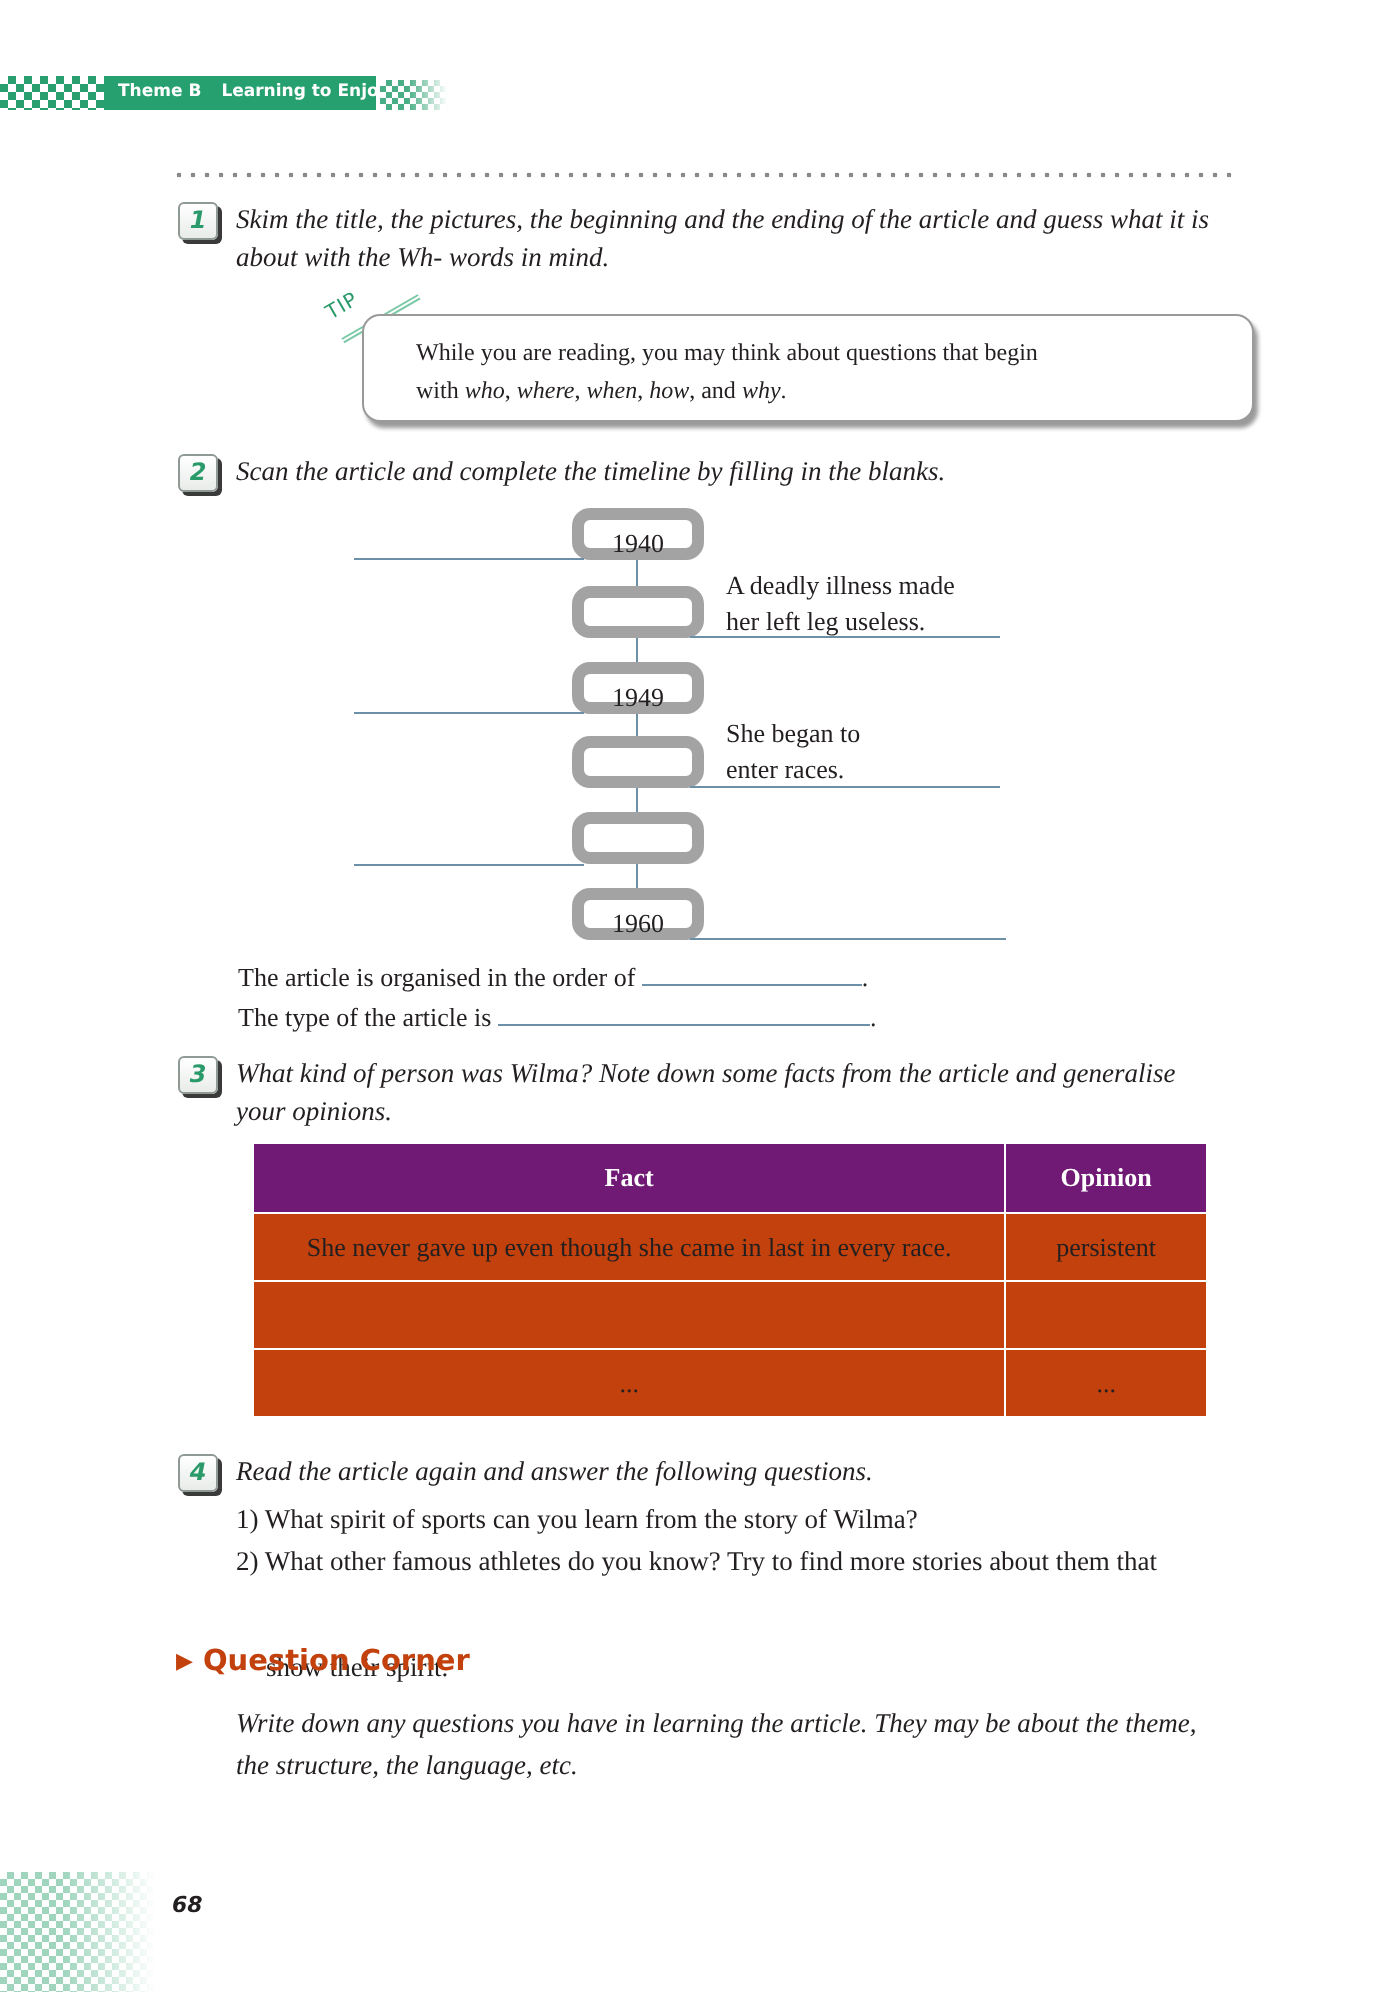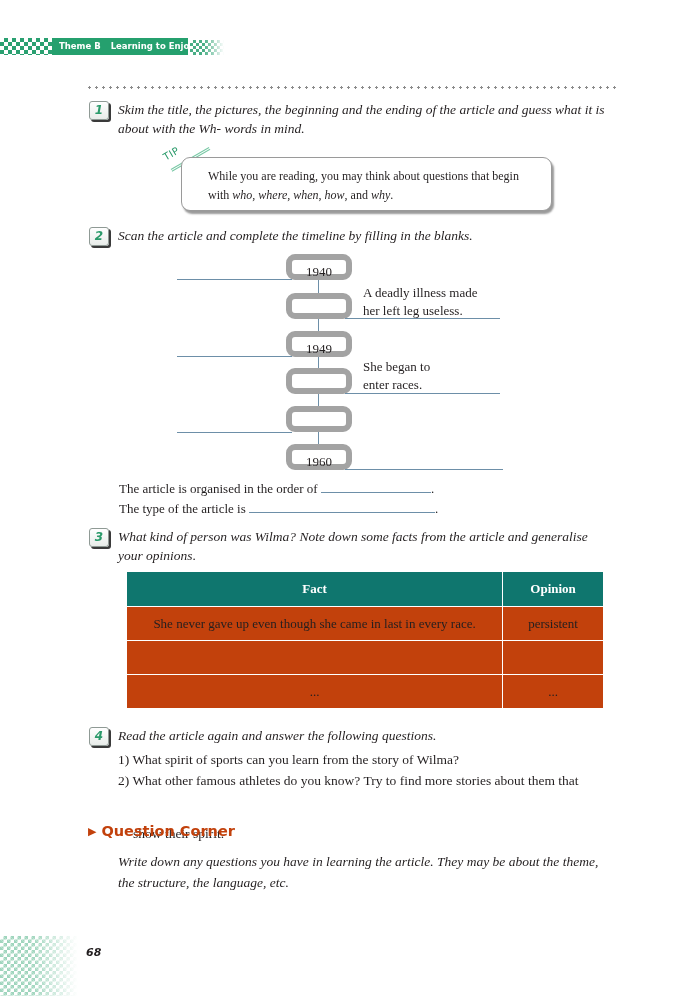--- a/index.html
+++ b/index.html
@@ -32,38 +32,38 @@
   .qnum { position: absolute; width: 18px; height: 17px; border: 1px solid #8f9a95; border-radius: 3px;
     background: linear-gradient(#ffffff, #e8ece9); box-shadow: 2px 2px 0 #3a3a3a;
     font-family: "DejaVu Sans", sans-serif; font-weight: bold; font-style: italic;
     font-size: 12px; color: #2a9a6a; text-align: center; line-height: 17px; }
   .qtext { position: absolute; font-style: italic; font-size: 13.5px; line-height: 19px; }
 
   .tip-label { position: absolute; left: 163px; top: 148px; font-family: "DejaVu Sans", sans-serif;
     font-size: 10px; color: #2a9a6a; transform: rotate(-30deg); letter-spacing: 0.5px; }
   .tip-slash { position: absolute; left: 168px; top: 158px; width: 44px; height: 1px; background: #78c8a5;
     transform: rotate(-30deg); box-shadow: 0 2px 0 #78c8a5; }
-  .tip-box { position: absolute; left: 181px; top: 157px; width: 371px; height: 54px; border: 1px solid #9a9a9a;
+  .tip-box { position: absolute; left: 181px; top: 157px; width: 446px; height: 54px; border: 1px solid #9a9a9a;
     border-radius: 9px; box-shadow: 2px 3px 2px #9a9a9a; background: #fff; box-sizing: border-box;
     padding: 9px 8px 0 26px; font-size: 12px; line-height: 19px; text-align: justify; }
   .tip-box i { }
 
   
   .tl-vline { position: absolute; left: 318px; top: 278px; width: 1px; height: 168px; background: #6d8fa8; }
   .tl-box { position: absolute; left: 286px; width: 66px; height: 26px; border: 6px solid #a3a3a3;
     border-radius: 9px; background: #fff; box-sizing: border-box; font-size: 13px; text-align: center; line-height: 24px; }
   .tl-line { position: absolute; height: 1px; background: #6d8fa8; }
   .tl-note { position: absolute; left: 363px; font-size: 13px; line-height: 18px; }
 
   .fill-line { position: absolute; font-size: 13px; line-height: 18px; text-align: right; }
   .blank { display: inline-block; border-bottom: 1px solid #6d8fa8; height: 12px; vertical-align: baseline; }
 
   
   .tbl { position: absolute; left: 126px; top: 571px; width: 478px; border-collapse: collapse; font-size: 13px; }
-  .tbl th { background: #0f766e; color: #fff; font-weight: bold; height: 34px; font-size: 13px; }
+  .tbl th { background: #701a75; color: #fff; font-weight: bold; height: 34px; font-size: 13px; }
   .tbl td { background: #c2410c; height: 33px; text-align: center; }
   .tbl th, .tbl td { border: 1px solid #fff; padding: 0; }
   .tbl .c1 { width: 376px; } .tbl .c2 { width: 100px; }
 
   .list-item { position: absolute; left: 118px; font-size: 13.5px; line-height: 21px; width: 501px; text-align: justify; }
 
   .qc { position: absolute; left: 88px; top: 823px; font-family: "DejaVu Sans", sans-serif; font-weight: bold;
     font-size: 14.5px; color: #c2410c; }
   .qc .tri { font-size: 11px; margin-right: 5px; position: relative; top: -1px; }
 

